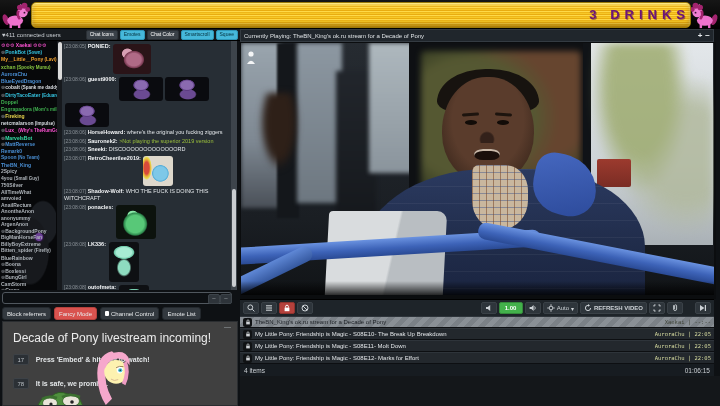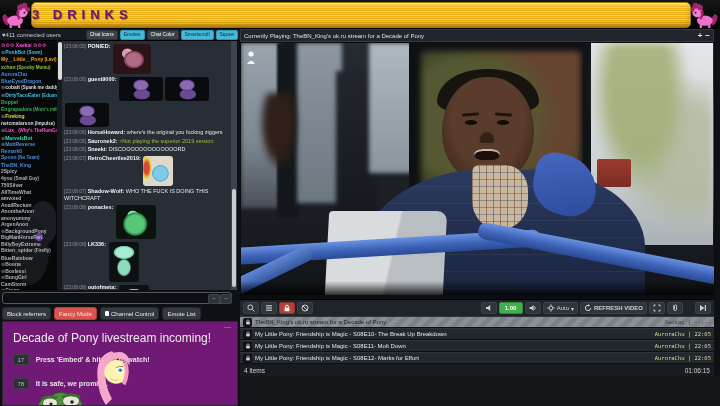--- a/index.html
+++ b/index.html
@@ -5,21 +5,21 @@
   html,body{margin:0;padding:0;background:#0b0d10;}
   #app{position:relative;width:720px;height:406px;overflow:hidden;background:#0e1114;
        font-family:"Liberation Sans","DejaVu Sans",sans-serif;-webkit-font-smoothing:antialiased;}
   .abs{position:absolute;}
 
   
   .top-strip{left:0;top:0;width:720px;height:29px;background:linear-gradient(180deg,#161616,#000);}
   .banner{left:31px;top:2px;width:658px;height:24px;border-radius:5px;border:1px solid #9c7a08;
     background:repeating-linear-gradient(180deg,#ffd948 0 1px,#eeb618 1px 2px,#f7c826 2px 3px,#e9ac10 3px 4px);
     box-shadow:inset 0 2px 3px rgba(255,255,200,.55), inset 0 -3px 4px rgba(120,80,0,.6);}
-  .banner-title{width:100%;text-align:left;top:4px;font-size:13px;font-weight:bold;letter-spacing:5px;
+  .banner-title{width:100%;text-align:right;top:4px;font-size:13px;font-weight:bold;letter-spacing:5px;
     color:#6d1478;text-shadow:1px 1px 0 rgba(70,0,70,.45);}
   .corner-pony{top:1px;width:32px;height:28px;}
   .corner-pony.right{transform:scaleX(-1);}
 
   
   .side-header{left:0;top:29px;width:240px;height:12px;background:#171b1f;border-bottom:1px solid #000;
     display:flex;align-items:center;padding:0 2px;gap:2px;box-sizing:border-box;}
   .conn{flex:1;font-size:6px;color:#c8cdd2;white-space:nowrap;}
   .toggle{font-size:5px;line-height:5px;padding:1.5px 3px;border-radius:2px;color:#fff;background:#3a4148;
     border:1px solid #2a2f34;white-space:nowrap;cursor:pointer;}
@@ -64,21 +64,21 @@
     border-radius:3px;box-sizing:border-box;color:#dde1e4;font-size:6px;padding:0 26px 0 3px;outline:none;}
   .mini-btn{top:294px;width:10px;height:8px;background:#2e343a;border:1px solid #3c4349;border-radius:2px;
     color:#aab0b5;font-size:6px;line-height:6px;text-align:center;}
   .ctrl-row{left:2px;top:307px;display:flex;gap:3px;}
   .btn{font-size:6px;line-height:6px;padding:2.5px 4px;border-radius:3px;background:#33393f;color:#e8eaec;
     border:1px solid #23282d;white-space:nowrap;display:flex;align-items:center;gap:2px;}
   .btn.red{background:#d9534f;border-color:#b5413c;}
   .cc-ico{display:inline-block;width:4px;height:5px;background:#fff;border-radius:1px;}
 
   
-  .motd{left:2px;top:321px;width:236px;height:85px;background:#701a75;border:1px solid #2a2d30;
+  .motd{left:2px;top:321px;width:236px;height:85px;background:#404040;border:1px solid #2a2d30;
     overflow:hidden;box-sizing:border-box;}
   .motd-collapse{right:6px;top:1px;font-size:7px;color:#9aa0a5;}
   .motd-title{left:10px;top:9px;font-size:12px;color:#ececec;}
   .motd-row{display:flex;align-items:center;position:absolute;left:10px;}
   .motd-row.r1{top:32px;}
   .motd-row.r2{top:56px;}
   .vote-badge{background:#2b3035;border:1px solid #3d4247;border-radius:2px;font-size:6px;color:#b8bec3;
     padding:1.5px 3.5px;margin-right:7px;}
   .motd-text{font-size:7px;font-weight:bold;color:#e4e7e9;}
 

